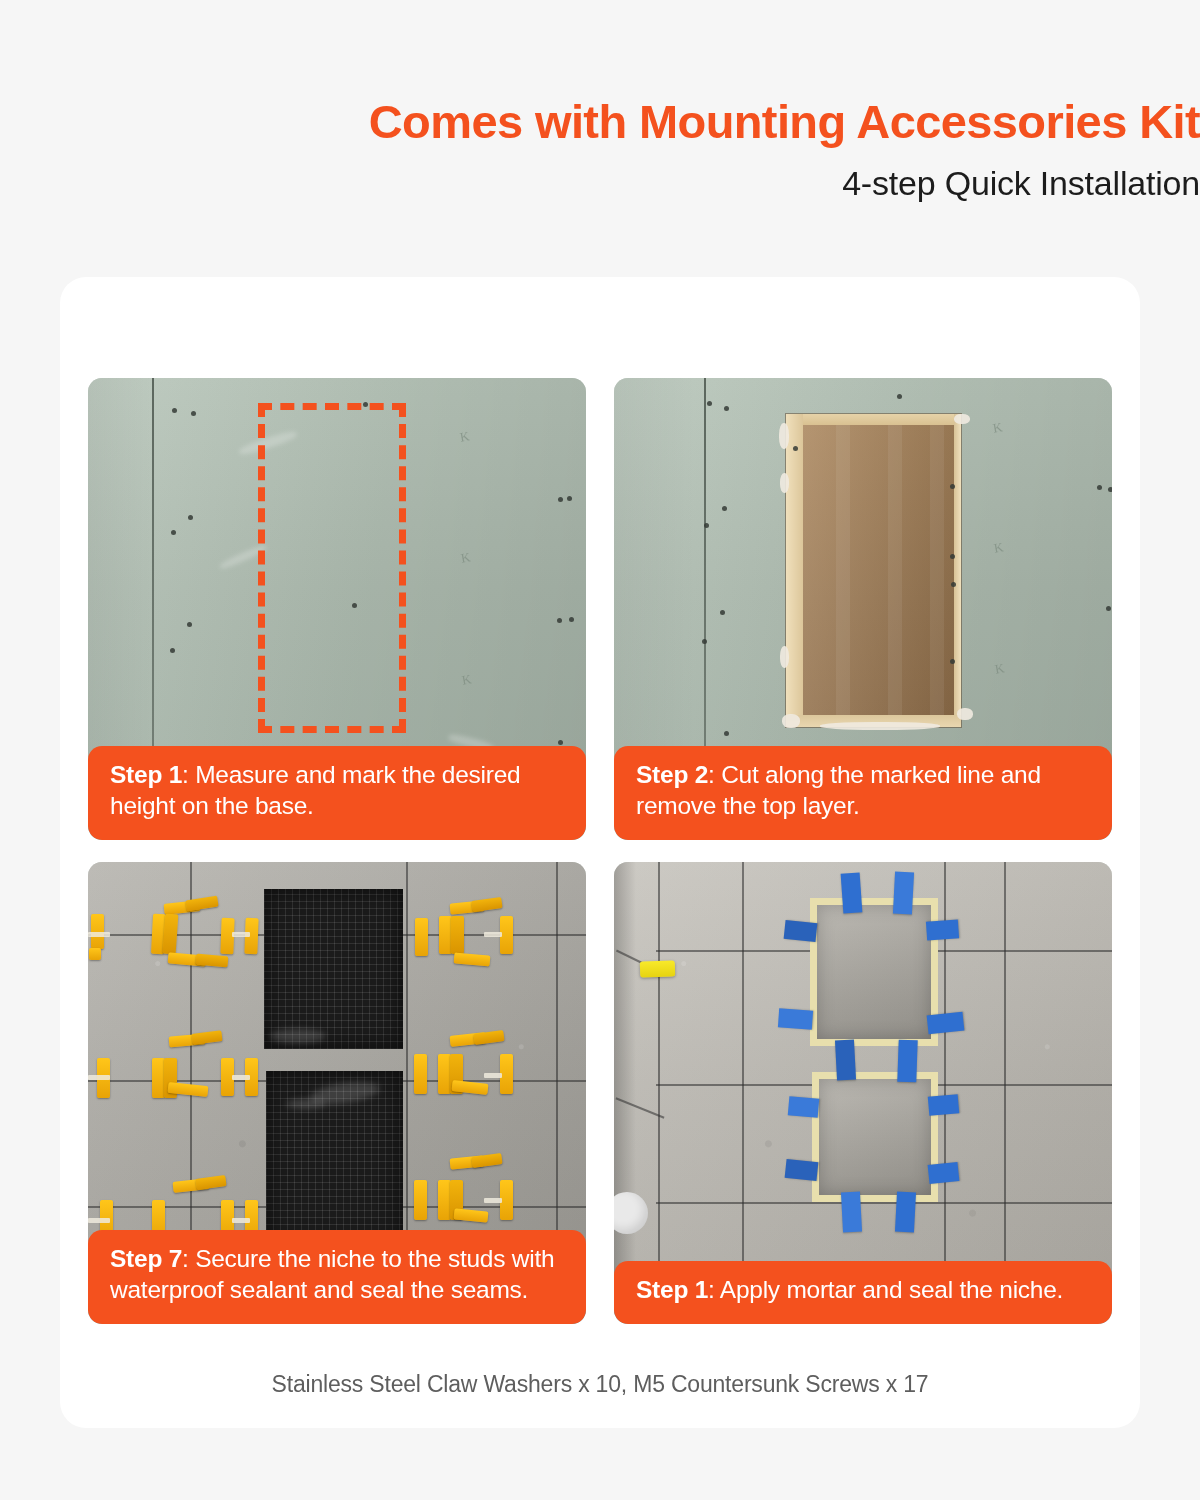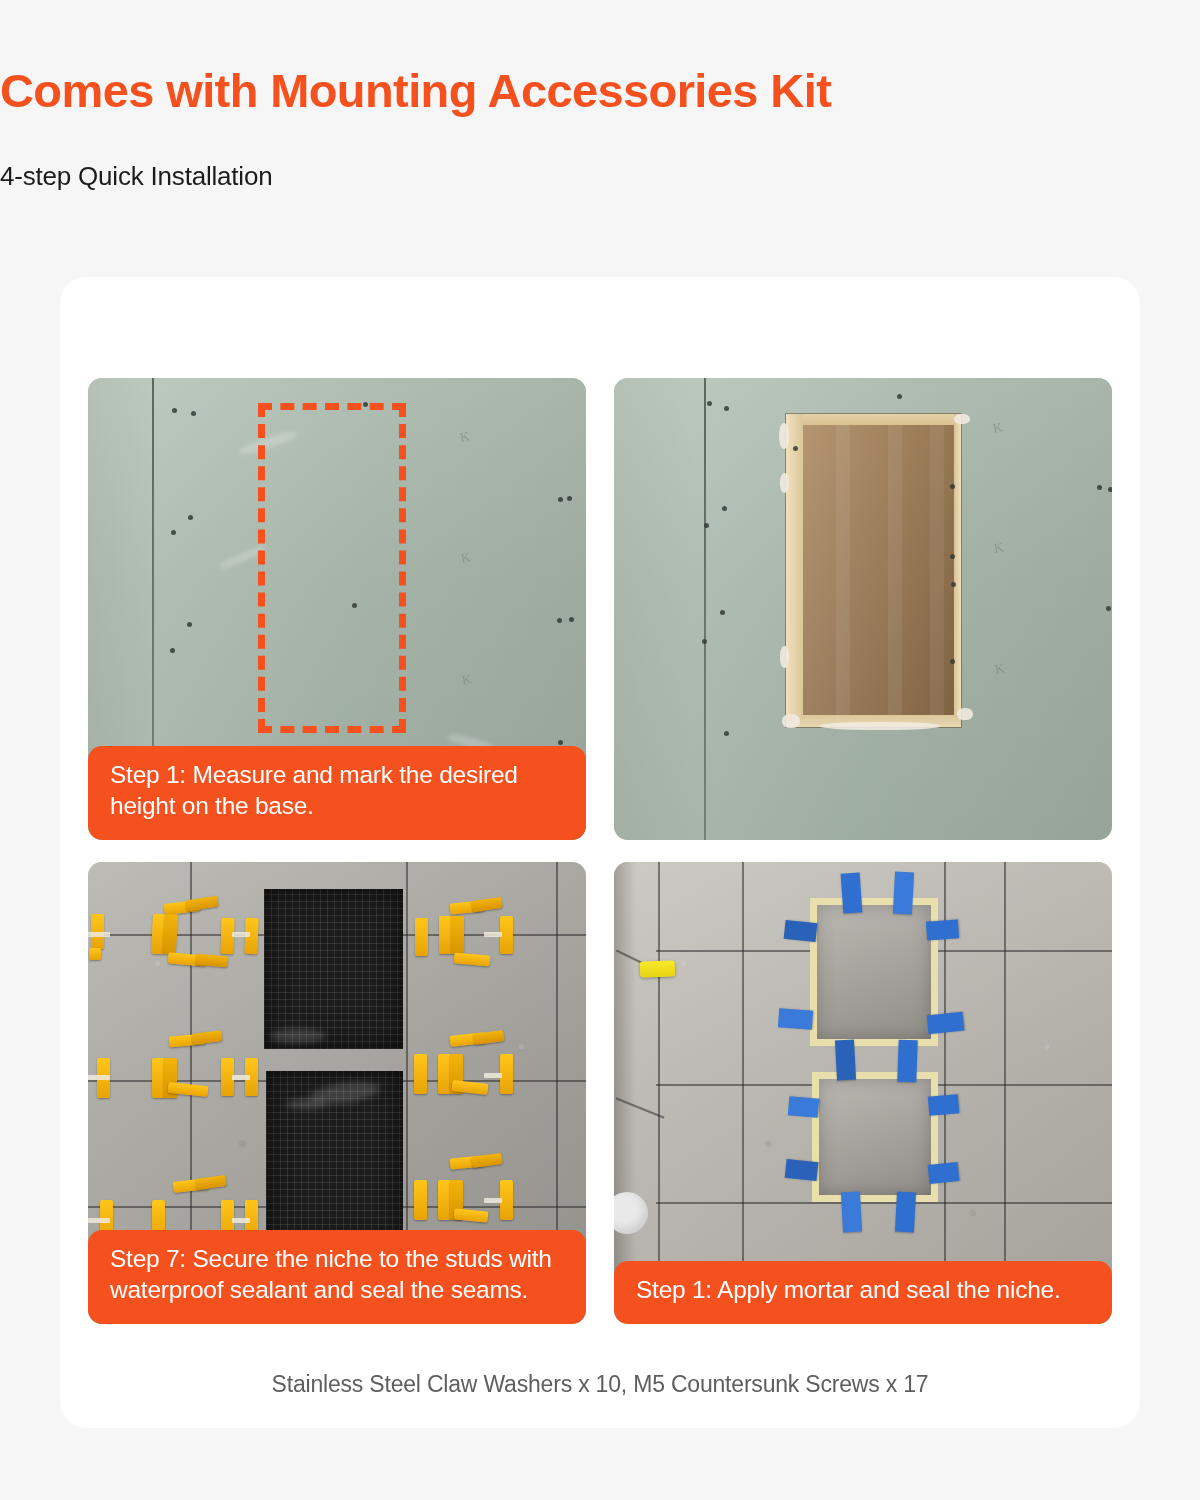--- a/index.html
+++ b/index.html
@@ -14,33 +14,33 @@
 
   .page {
     position: relative;
     width: 1200px;
     height: 1500px;
     overflow: hidden;
   }
 
   
   .header {
-    padding-top: 65px;
-    text-align: left;
+    padding-top: 96px;
+    text-align: right;
   }
   .main-title {
     font-size: 47px;
     font-weight: 700;
     color: #f4511e;
     letter-spacing: -0.6px;
     line-height: 1.1;
   }
   .subtitle {
-    margin-top: 44px;
-    font-size: 26px;
+    margin-top: 16px;
+    font-size: 34px;
     font-weight: 400;
     color: #1c1c1c;
     letter-spacing: -0.2px;
   }
 
   
   .card {
     position: absolute;
     left: 60px;
     top: 277px;
@@ -92,21 +92,21 @@
     right: 0;
     bottom: 0;
     background: #f4511e;
     border-radius: 14px;
     color: #ffffff;
     padding: 14px 22px 18px 22px;
     font-size: 24.5px;
     line-height: 1.26;
     letter-spacing: -0.25px;
   }
-  .caption .lead { font-weight: 400; }
+  .caption .lead { font-weight: 700; }
 
   
   .dw-base {
     position: absolute;
     inset: 0;
     background:
       linear-gradient(100deg, rgba(255,255,255,0.10) 0%, rgba(0,0,0,0.05) 55%, rgba(0,0,0,0.10) 100%),
       linear-gradient(180deg, #b8c6ba 0%, #aebcb0 45%, #a7b6aa 100%);
   }
   .dw-seam {
@@ -388,20 +388,23 @@
             <div class="screw" style="right:6px;top:245px"></div>
           </div>
           <div class="mud-blob" style="left:165px;top:45px;width:10px;height:26px"></div>
           <div class="mud-blob" style="left:166px;top:95px;width:9px;height:20px"></div>
           <div class="mud-blob" style="left:166px;top:268px;width:9px;height:22px"></div>
           <div class="mud-blob" style="left:168px;top:336px;width:18px;height:14px"></div>
           <div class="mud-blob" style="left:206px;top:344px;width:120px;height:8px"></div>
           <div class="mud-blob" style="left:340px;top:36px;width:16px;height:10px"></div>
           <div class="mud-blob" style="left:343px;top:330px;width:16px;height:12px"></div>
         </div>
+        <div class="caption">
+          <span class="lead">Step 2</span><span>: </span><span>Cut along the marked line and remove the top layer.</span>
+        </div>
       </div>
 
       <div class="step-card">
         <div class="photo">
           <div class="tile-wall"></div>
           <div class="tile-noise"></div>
 
           <div class="grout-h" style="top:72px"></div>
           <div class="grout-h" style="top:218px"></div>
           <div class="grout-h" style="top:344px"></div>

